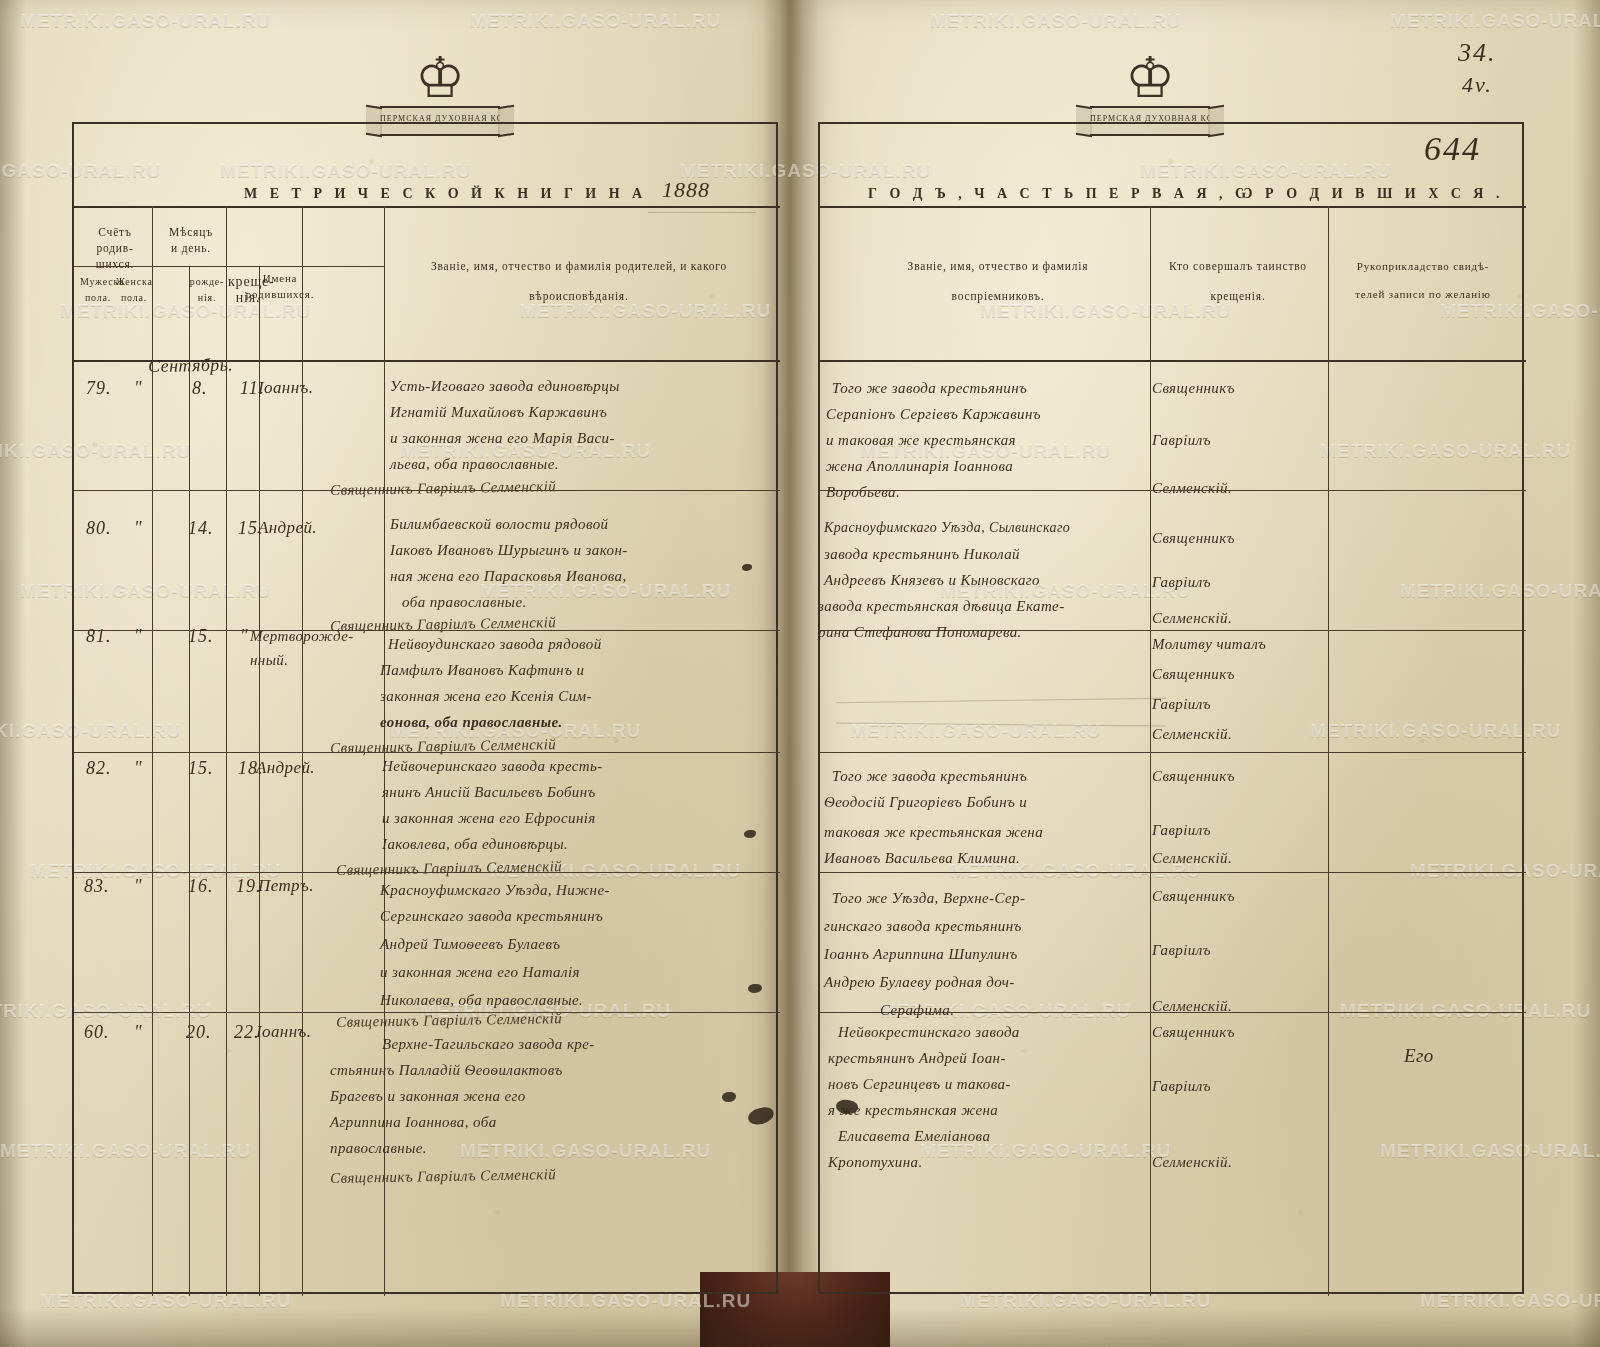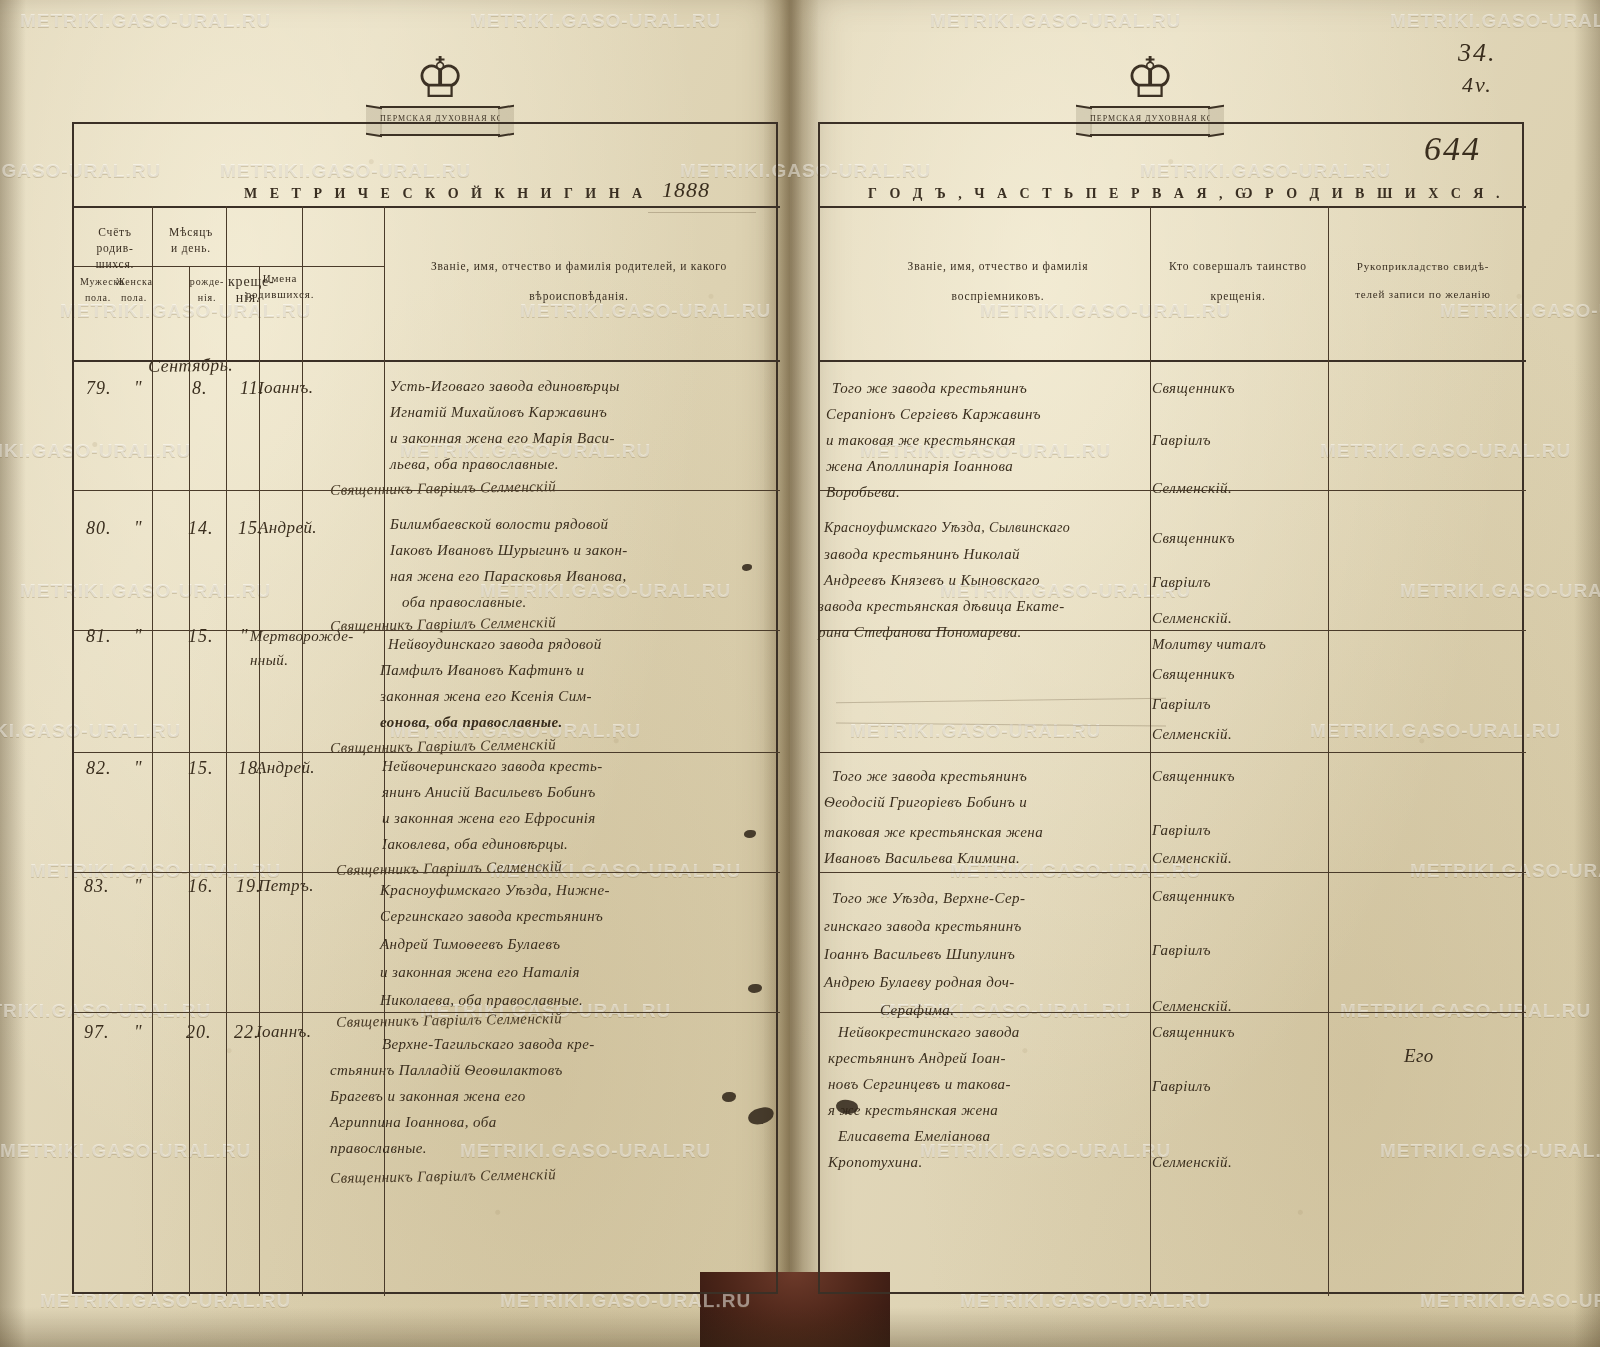--- a/index.html
+++ b/index.html
@@ -444,29 +444,29 @@
 
   <div class="hw sm" style="left:380px; top:880px;">Красноуфимскаго Уѣзда, Нижне-</div>
   <div class="hw sm" style="left:380px; top:906px;">Сергинскаго завода крестьянинъ</div>
   <div class="hw sm" style="left:380px; top:934px;">Андрей Тимоѳеевъ Булаевъ</div>
   <div class="hw sm" style="left:380px; top:962px;">и законная жена его Наталія</div>
   <div class="hw sm" style="left:380px; top:990px;">Николаева, оба православные.</div>
   <div class="hw sign" style="left:336px; top:1012px; transform:rotate(-1deg);">Священникъ Гавріилъ Селменскій</div>
 
   <div class="hw sm" style="left:832px; top:888px;">Того же Уѣзда, Верхне-Сер-</div>
   <div class="hw sm" style="left:824px; top:916px;">гинскаго завода крестьянинъ</div>
-  <div class="hw sm" style="left:824px; top:944px;">Іоаннъ Васильевъ Шипулинъ</div>
+  <div class="hw sm" style="left:824px; top:944px;">Іоаннъ Агриппина Шипулинъ</div>
   <div class="hw sm" style="left:824px; top:972px;">Андрею Булаеву родная доч-</div>
   <div class="hw sm" style="left:880px; top:1000px;">Серафима.</div>
 
   <div class="hw sm" style="left:1152px; top:886px;">Священникъ</div>
   <div class="hw sm" style="left:1152px; top:940px;">Гавріилъ</div>
   <div class="hw sm" style="left:1152px; top:996px;">Селменскій.</div>
 
-  <div class="hw num" style="left:84px; top:1022px;">97.</div>
+  <div class="hw num" style="left:84px; top:1022px;">60.</div>
   <div class="hw num" style="left:134px; top:1022px;">"</div>
   <div class="hw num" style="left:186px; top:1022px;">20.</div>
   <div class="hw num" style="left:234px; top:1022px;">22.</div>
   <div class="hw" style="left:256px; top:1022px;">Іоаннъ.</div>
 
   <div class="hw sm" style="left:382px; top:1034px;">Верхне-Тагильскаго завода кре-</div>
   <div class="hw sm" style="left:330px; top:1060px;">стьянинъ Палладій Ѳеоѳилактовъ</div>
   <div class="hw sm" style="left:330px; top:1086px;">Брагевъ и законная жена его</div>
   <div class="hw sm" style="left:330px; top:1112px;">Агриппина Іоаннова, оба</div>
   <div class="hw sm" style="left:330px; top:1138px;">православные.</div>

